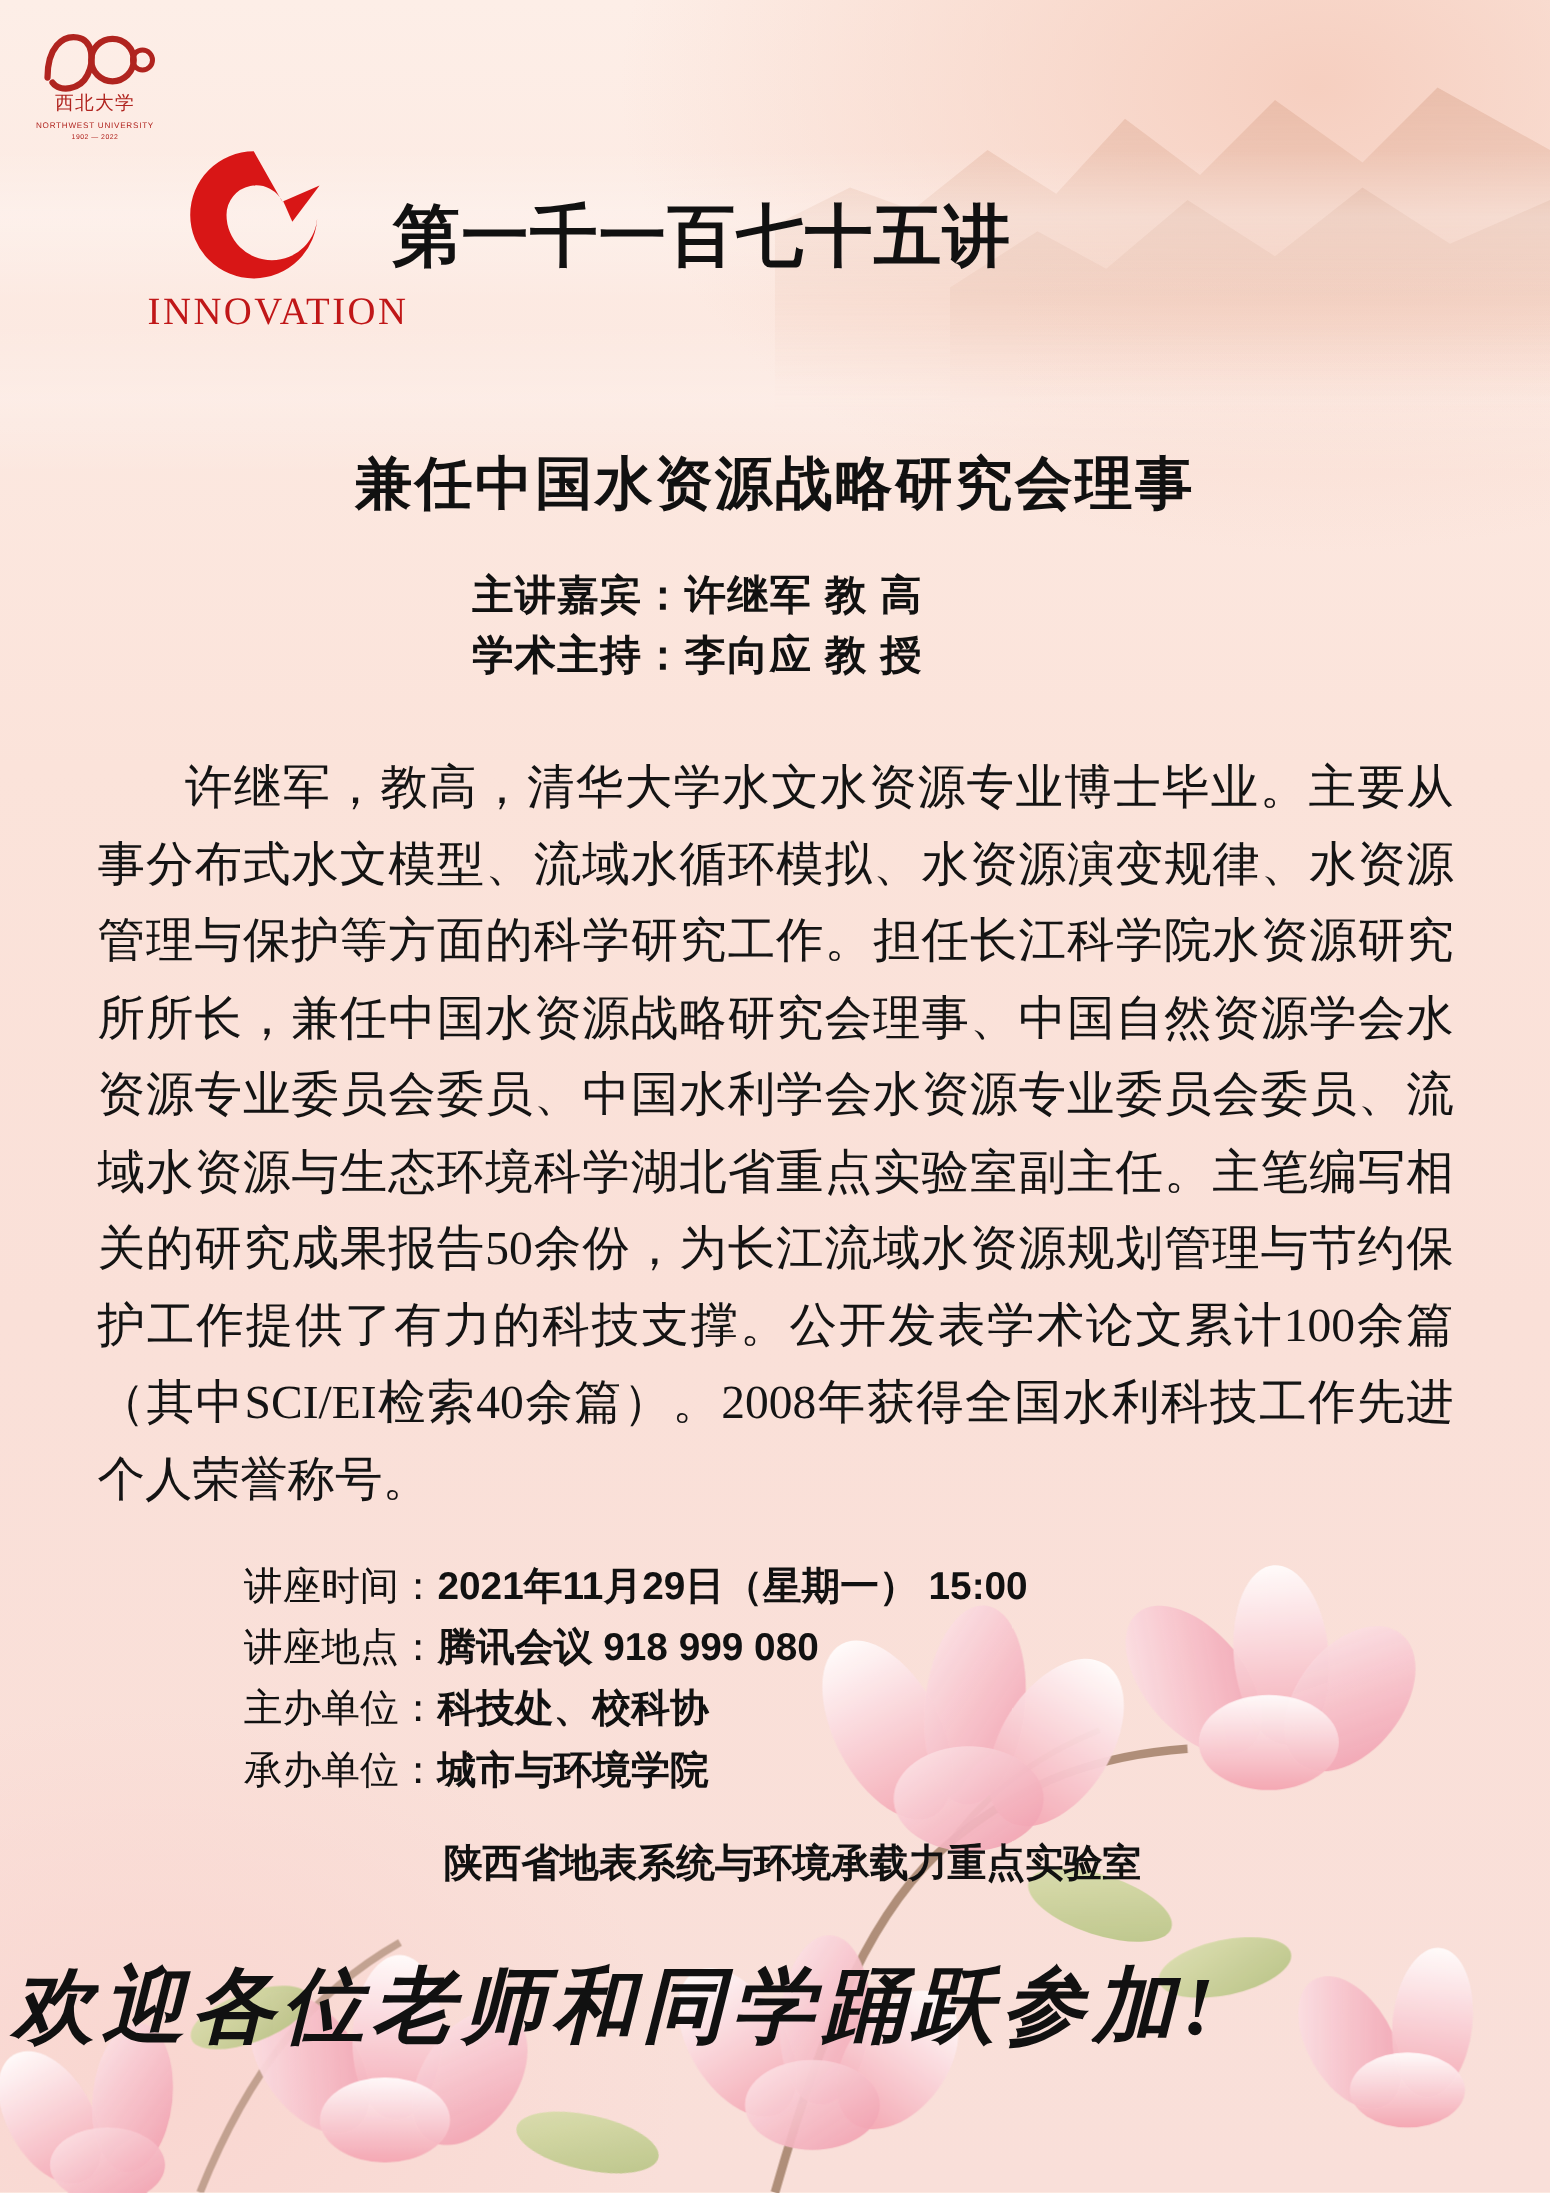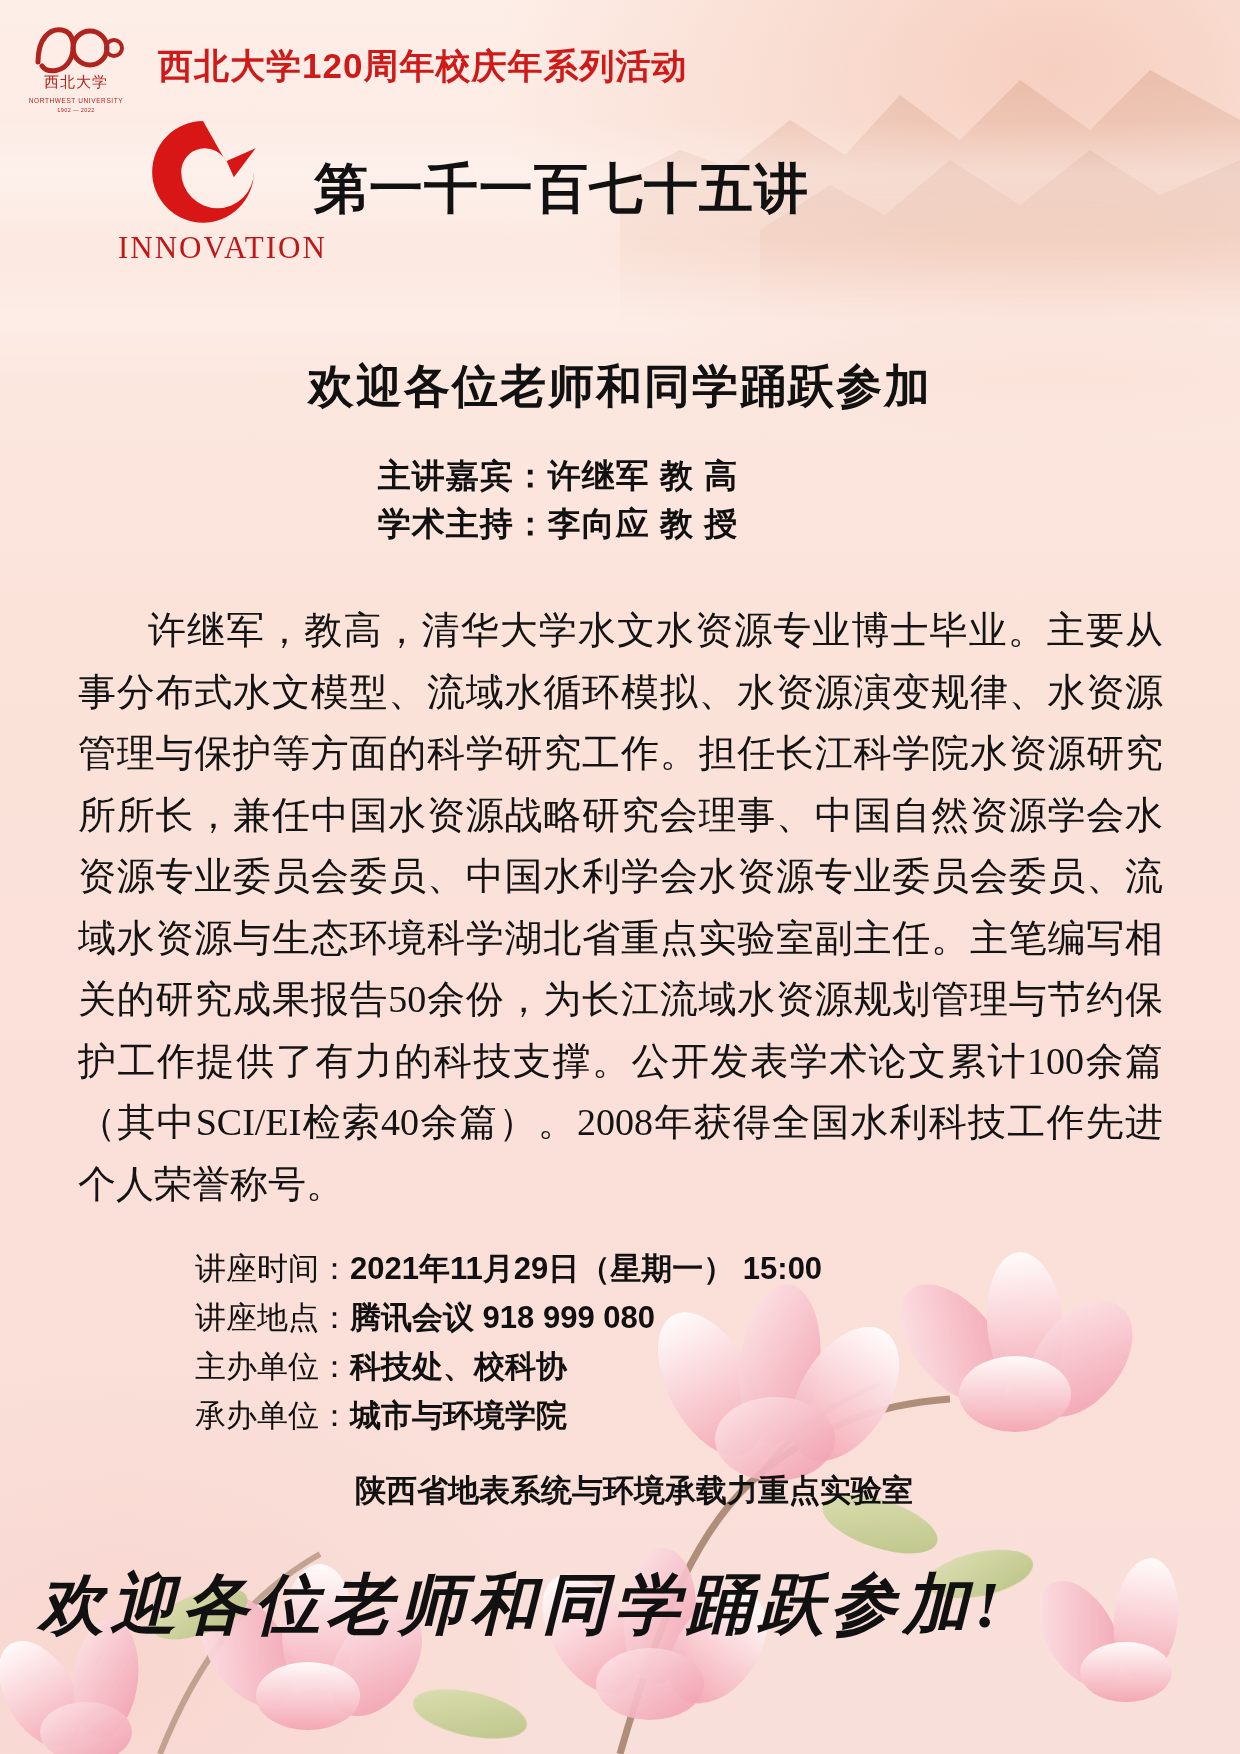--- a/index.html
+++ b/index.html
@@ -168,28 +168,27 @@
   }
   .info-row { white-space: nowrap; }
   .info-row .lbl { font-weight: normal; }
   .info-row .val { font-weight: bold; }
   .info-row.indent { padding-left: 160px; margin-top: 26px; }
 
   
   .welcome {
     position: absolute;
     top: 1560px; left: 0; width: 987px;
-    text-align: right;
+    text-align: center;
     font-size: 66px;
     font-weight: bold;
     color: #111;
     letter-spacing: 6px;
     font-family: "Liberation Serif", serif;
     font-style: italic;
-    padding-left: 19px;
   }
 </style>
 </head>
 <body>
 
 <div id="poster">
 
   <svg class="mountains" viewBox="0 0 620 330" preserveAspectRatio="none">
     <defs>
       <linearGradient id="mg" x1="0" y1="0" x2="0" y2="1">
@@ -274,35 +273,34 @@
     <div class="nwu-logo">
       <svg viewBox="0 0 96 96" width="96" height="96">
         <path d="M10,44 C10,20 22,10 34,12 C46,14 48,30 42,42 C36,54 20,56 14,48" fill="none" stroke="#b0241f" stroke-width="5" stroke-linecap="round"></path>
         <circle cx="62" cy="30" r="17" fill="none" stroke="#b0241f" stroke-width="5"></circle>
         <circle cx="86" cy="30" r="8" fill="none" stroke="#b0241f" stroke-width="4"></circle>
       </svg>
       <div class="sub cn">西北大学</div>
       <div class="sub en">NORTHWEST UNIVERSITY</div>
       <div class="sub yr">1902 — 2022</div>
     </div>
-    <div class="anniv-title">西北大学120周年校庆年系列活动</div>
   </div>
 
   <div class="forum-row">
     <div class="innov-mark">
       <svg viewBox="0 0 140 130" width="140" height="118">
         <path d="M70,10 A56,56 0 1 0 126,66 A40,40 0 0 1 46,66 A26,26 0 0 1 96,56" fill="#d81616"></path>
         <path d="M96,54 L128,40 L104,72 Z" fill="#d81616"></path>
       </svg>
       <div class="innov-word">INNOVATION</div>
     </div>
     <div class="forum-session">第一千一百七十五讲</div>
   </div>
 
-  <div class="lecture-title">欢迎各位老师和同学踊跃参加</div>
+  <div class="lecture-title">兼任中国水资源战略研究会理事</div>
   <div class="speaker-block">
     <div>主讲嘉宾：许继军 教 高</div>
     <div>学术主持：李向应 教 授</div>
   </div>
 
   <div class="bio">许继军，教高，清华大学水文水资源专业博士毕业。主要从事分布式水文模型、流域水循环模拟、水资源演变规律、水资源管理与保护等方面的科学研究工作。担任长江科学院水资源研究所所长，兼任中国水资源战略研究会理事、中国自然资源学会水资源专业委员会委员、中国水利学会水资源专业委员会委员、流域水资源与生态环境科学湖北省重点实验室副主任。主笔编写相关的研究成果报告50余份，为长江流域水资源规划管理与节约保护工作提供了有力的科技支撑。公开发表学术论文累计100余篇（其中SCI/EI检索40余篇）。2008年获得全国水利科技工作先进个人荣誉称号。</div>
 
   <div class="info">
     <div class="info-row">
       <span class="lbl">讲座时间：</span><span class="val">2021年11月29日（星期一） 15:00</span>

